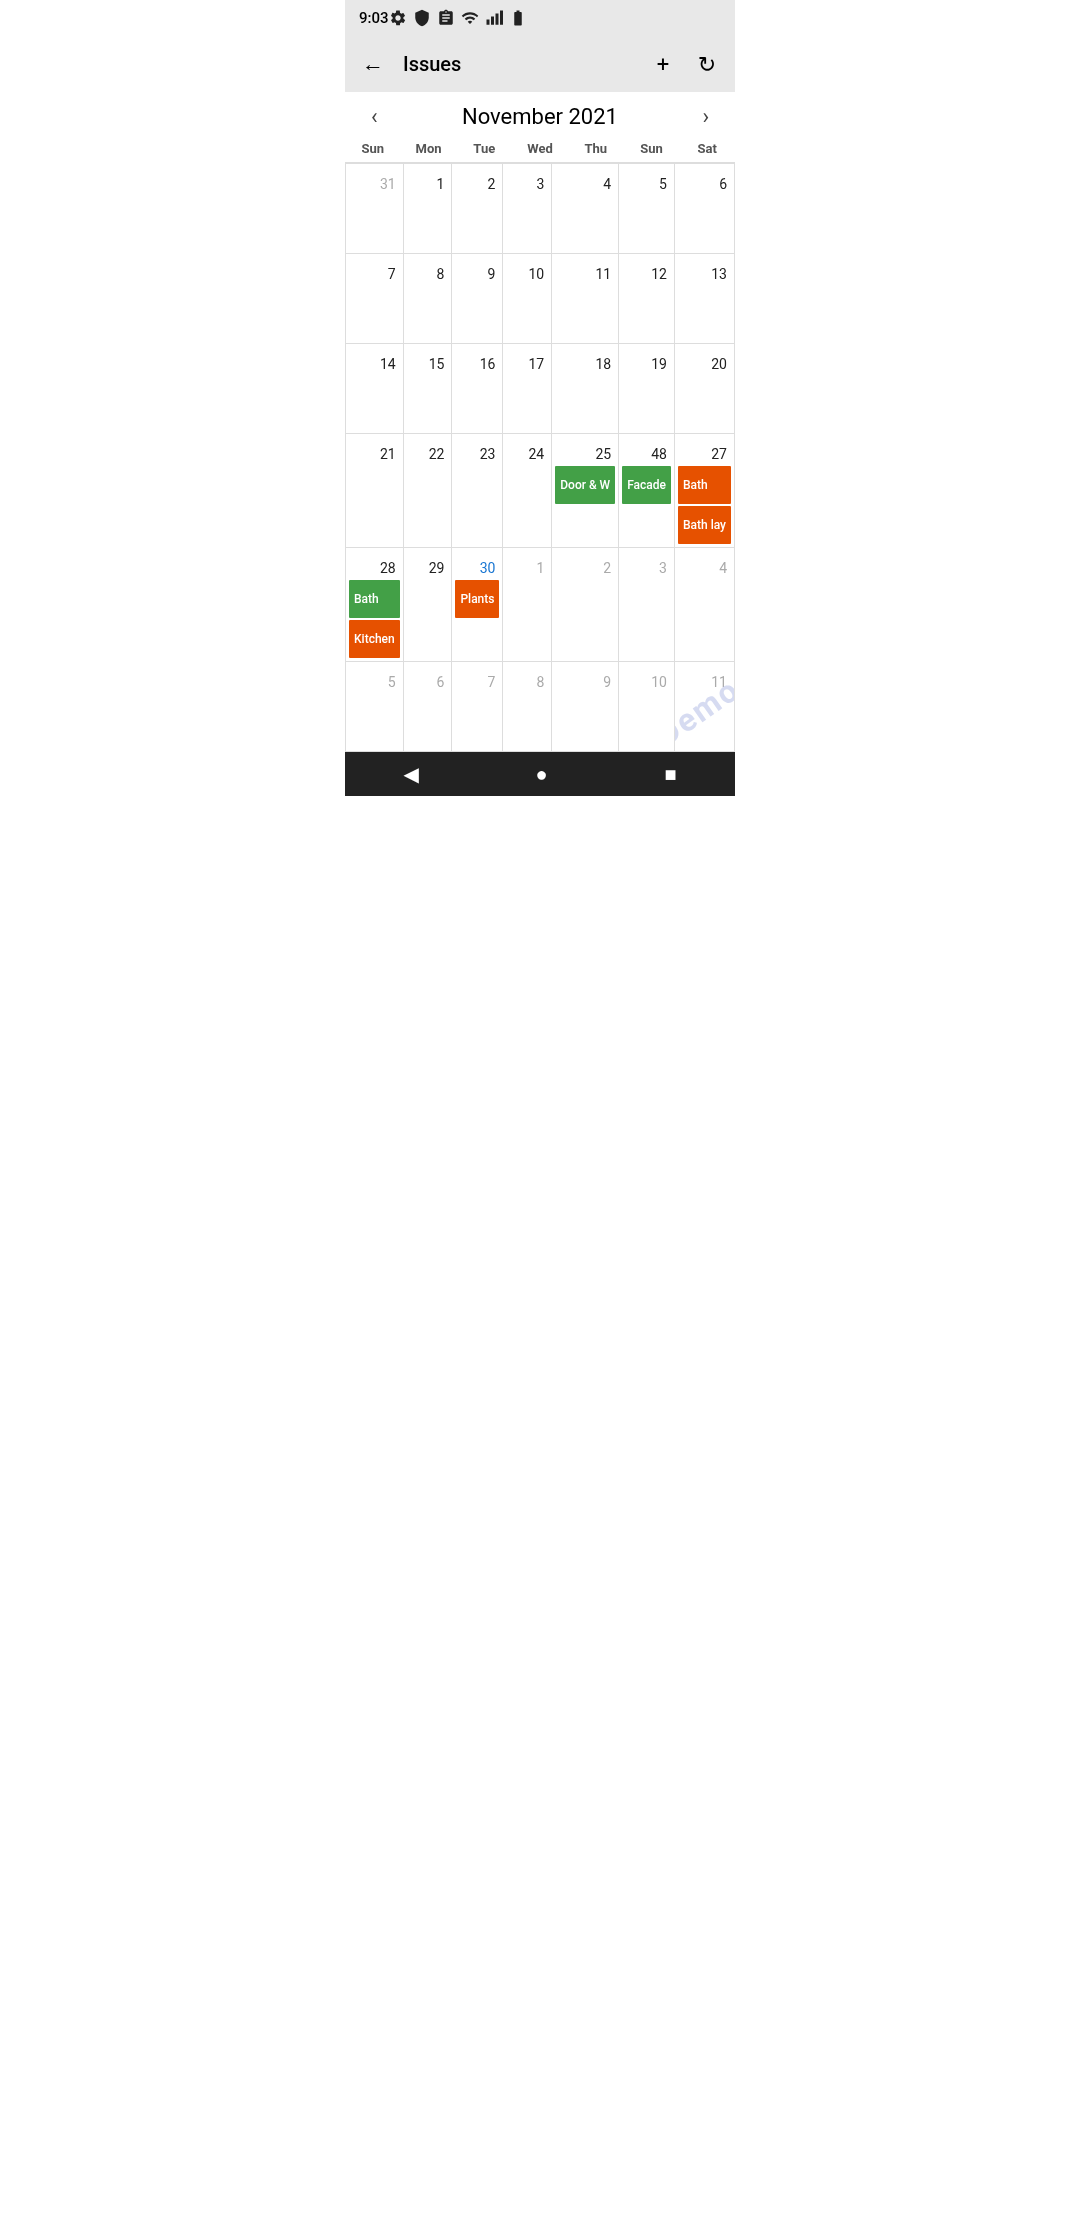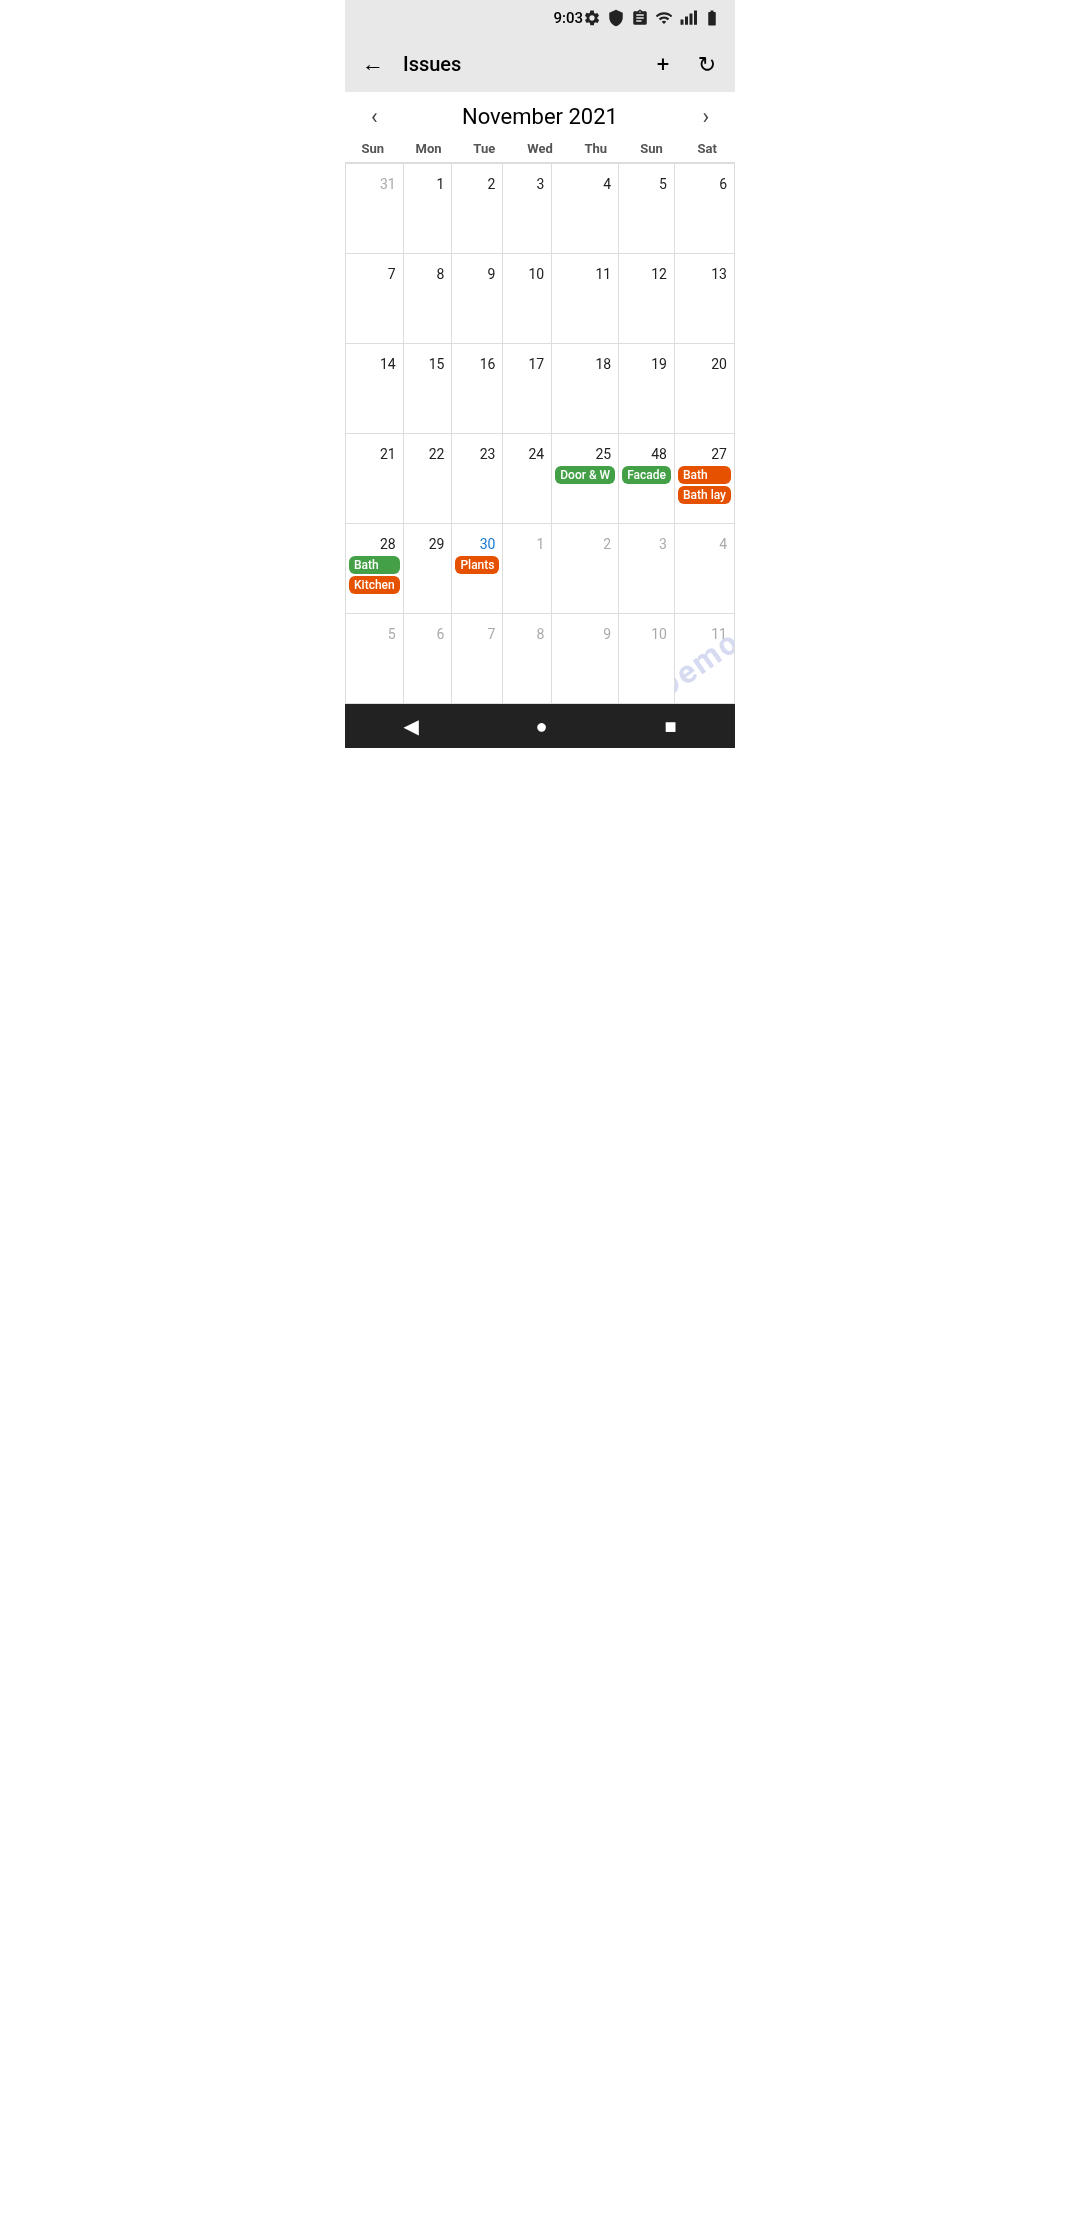--- a/index.html
+++ b/index.html
@@ -10,21 +10,21 @@
       width: 390px;
       margin: 0 auto;
       position: relative;
       overflow-x: hidden;
     }
 
     
     .status-bar {
       background: #e8e8e8;
       display: flex;
-      justify-content: flex-end;
+      justify-content: flex-start;
       align-items: center;
       padding: 6px 14px;
       height: 36px;
     }
     .status-time {
       font-size: 15px;
       font-weight: 500;
     }
     .status-icons {
       display: flex;
@@ -122,22 +122,22 @@
     .cal-date.other-month {
       color: #aaa;
     }
     .cal-date.today {
       color: #1976d2;
       text-align: right;
     }
 
     .event-chip {
       display: block;
-      border-radius: 6px;
-      padding: 2px 5px;
+      border-radius: 1px;
+      padding: 12px 5px;
       font-size: 12px;
       color: #fff;
       margin-top: 2px;
       white-space: nowrap;
       overflow: hidden;
       text-overflow: ellipsis;
       cursor: pointer;
       font-weight: 500;
     }
     .event-green { background: #43a047; }

